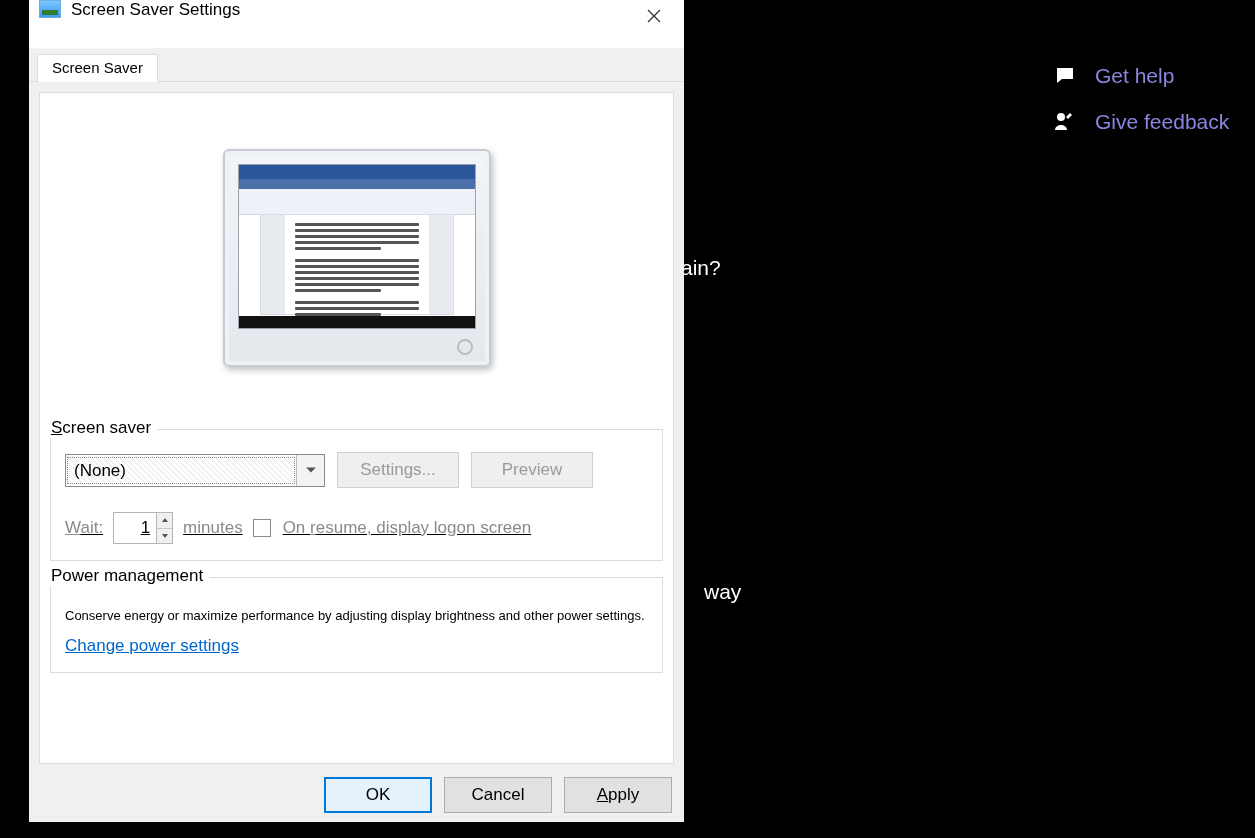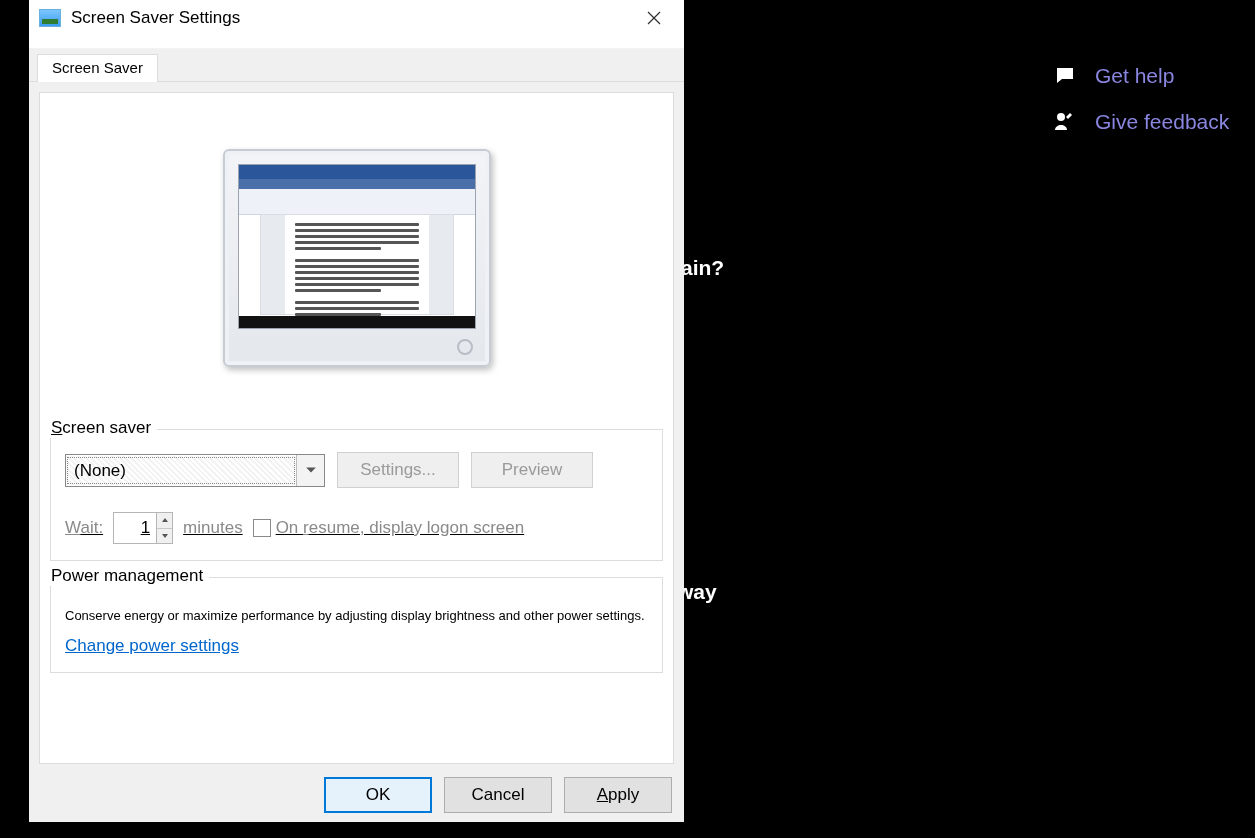--- a/index.html
+++ b/index.html
@@ -14,35 +14,35 @@
   }
   .bg-link {
     position: absolute;
     display: flex;
     align-items: center;
     gap: 18px;
     color: #8a86e0;
     font-size: 21px;
   }
   .bg-link .ico { width:24px; height:24px; color:#fff; display:flex;align-items:center;justify-content:center;}
-  .bg-text { position:absolute; color:#fff; font-size:21px;font-weight:bold; }
+  .bg-text { position:absolute; color:#fff; font-size:21px; }
 
   .dialog {
     position: absolute;
     left: 29px; top: 0;
     width: 655px; height: 822px;
     background: #fff;
     color: #000;
     display: flex;
     flex-direction: column;
     box-shadow: 0 0 0 1px rgba(0,0,0,.05);
   }
   .titlebar {
     height: 48px;
-    display: flex; align-items: center;
+    display: flex; 
     padding: 0 8px 12px 10px;
     font-size: 17px;
   }
   .titlebar .win-icon {
     width: 22px; height: 18px; margin-right: 10px;
     background: linear-gradient(#7cc6ff,#3a9cf0);
     border: 1px solid #6ab0e0;
     position: relative;
   }
   .titlebar .win-icon::after{
@@ -114,21 +114,21 @@
   .muted{ color:#8a8a8a; font-size:17px;}
   .muted .ul{text-decoration:underline;}
 
   .spinner{ width:60px; height:32px; display:flex; border:1px solid #b5b5b5;}
   .spinner input{ width:42px; border:none; text-align:right; font-size:17px; padding-right:6px;}
   .spinner .spins{width:18px; display:flex; flex-direction:column; border-left:1px solid #b5b5b5;}
   .spinner .spins span{flex:1;display:flex;align-items:center;justify-content:center;background:#f0f0f0;}
   .spinner .spins span:first-child{border-bottom:1px solid #c8c8c8;}
   .spinner svg{width:8px;height:8px;fill:#555;}
 
-  .chk{ display:flex; align-items:center; gap:5px; font-size:17px; color:#8a8a8a;}
+  .chk{ display:flex; align-items:center; gap:12px; font-size:17px; color:#8a8a8a;}
   .chk .box{width:18px;height:18px;border:1px solid #8a8a8a;background:#fff;}
   .chk .txt .ul{text-decoration:underline;}
 
   .pm-text{font-size:13px; line-height:1.5; margin:6px 0 10px 0;}
   a.link{ color:#0066cc; font-size:17px; }
 
   .footer{ height:54px; background:#f0f0f0; display:flex; align-items:center; justify-content:flex-end; gap:12px; padding:0 12px;}
   .footer .btn.default{ border:2px solid #0078d7; background:#e5f1fb;}
 </style>
 </head>
@@ -146,21 +146,21 @@
   <span class="ico">
     <svg viewBox="0 0 24 24" fill="#fff">
         <circle cx="8" cy="7" r="4"></circle>
         <path d="M2 20c0-3 3-5 6-5s6 2 6 5H2z"></path>
         <path d="M17 3l2 2-4 4-2-2z"></path>
       </svg>
   </span>
   <span>Give feedback</span>
 </div>
 <div class="bg-text" style="left:681px; top:256px;">ain?</div>
-<div class="bg-text" style="left:677px; top:580px;">way</div>
+<div class="bg-text" style="left:704px; top:580px;">way</div>
 
 <div class="dialog">
   <div class="titlebar">
     <div class="win-icon"></div>
     <div class="title">Screen Saver Settings</div>
     <div class="close">
       <svg viewBox="0 0 14 14">
           <line x1="1" y1="1" x2="13" y2="13"></line>
           <line x1="13" y1="1" x2="1" y2="13"></line>
         </svg>

